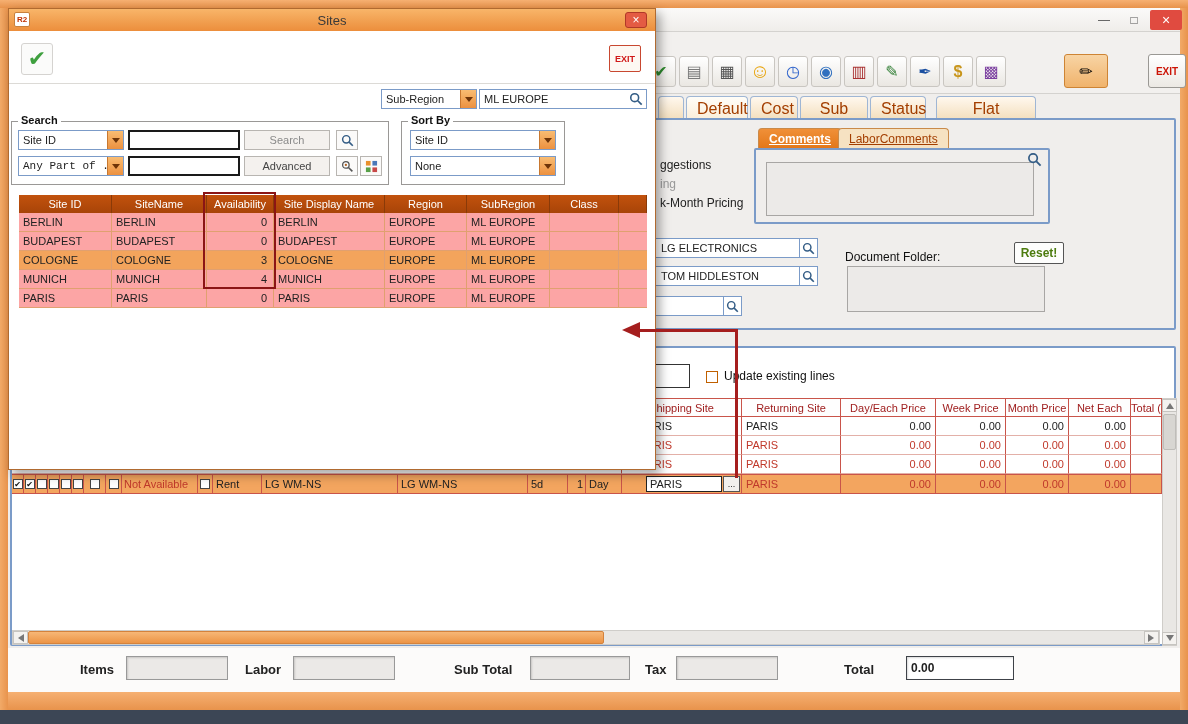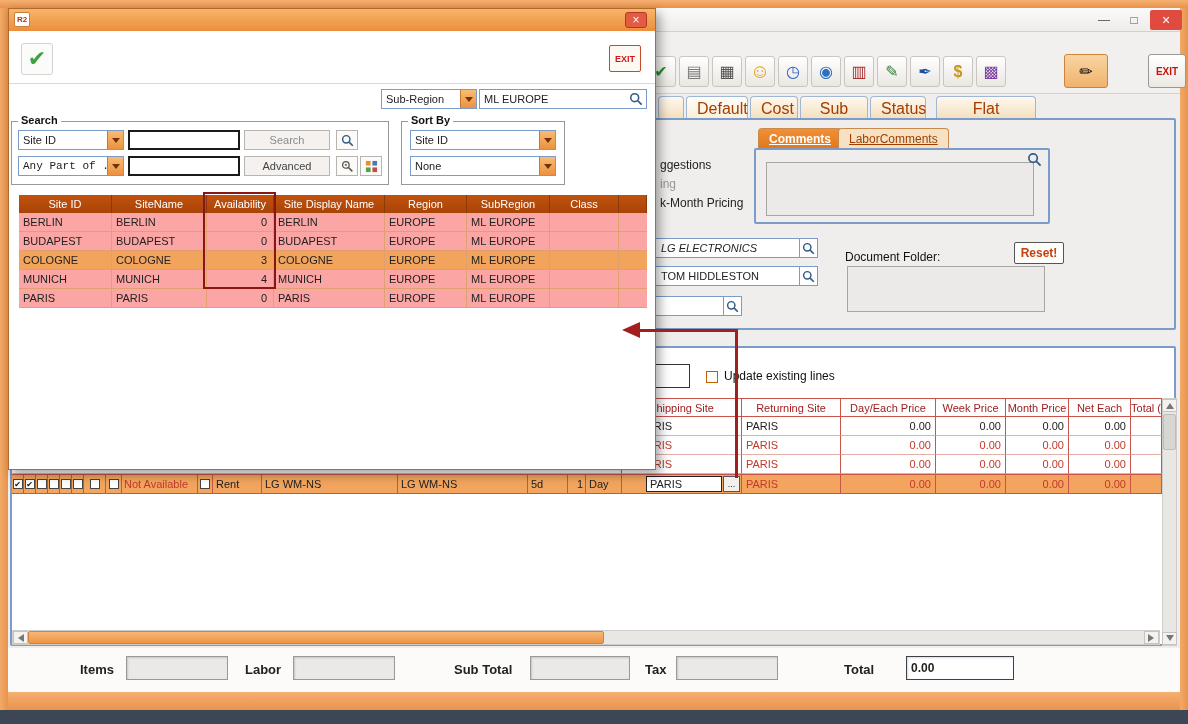--- a/index.html
+++ b/index.html
@@ -67,21 +67,21 @@
   .frag { position:absolute; font-size:12px; color:#222; }
   #frag2 { color:#999; }
 
   .lookup-field { position:absolute; height:20px; background:#fff; border:1px solid #7B9BC8;
     font-size:11px; display:flex; align-items:center; }
   .lookup-mag { position:absolute; width:18px; height:20px; background:#fff; border:1px solid #7B9BC8;
     border-left:none; display:flex; align-items:center; justify-content:center; }
 
   #doc-label { position:absolute; left:833px; top:130px; font-size:12px; color:#111; }
   #reset-btn { position:absolute; left:1002px; top:122px; width:50px; height:22px; background:#FDFDFC;
-    border:1px solid #555; border-radius:2px; font-size:12px; font-weight:bold; color:#c2410c; }
+    border:1px solid #555; border-radius:2px; font-size:12px; font-weight:bold; color:#4d7c0f; }
   #doc-box { position:absolute; left:835px; top:146px; width:198px; height:46px; background:#ECEAE8; border:1px solid #A8A6A4; }
 
   
   #line-field { left:640px; top:364px; width:50px; height:24px; background:#fff; border:1px solid #333; }
   #update-chk { left:706px; top:371px; width:12px; height:12px; background:#fff; border:1px solid #C06000; }
   #update-label { left:724px; top:369px; font-size:12px; color:#111; }
 
   .grow { position:absolute; left:12px; width:1150px; display:flex; font-size:11px; }
   .gc { border-right:1px solid #C9544A; border-bottom:1px solid #E3B0A8; display:flex;
     align-items:center; overflow:hidden; white-space:nowrap; }
@@ -274,21 +274,21 @@
           <circle cx="6.5" cy="6.5" r="4.5" fill="none" stroke="#335C85" stroke-width="1.8"></circle>
           <line x1="10" y1="10" x2="14.5" y2="14.5" stroke="#335C85" stroke-width="2"></line>
         </svg>
     </span>
   </div>
 
   <span class="frag" id="frag1" style="left:648px; top:38px;">ggestions</span>
   <span class="frag" id="frag2" style="left:648px; top:57px;">ing</span>
   <span class="frag" id="frag3" style="left:648px; top:76px;">k-Month Pricing</span>
 
-  <div class="lookup-field" style="left:632px; top:118px; width:156px; padding-left:16px;font-style:italic;">LG ELECTRONICS</div>
+  <div class="lookup-field" style="left:632px; top:118px; width:156px; padding-left:16px;">LG ELECTRONICS</div>
   <div class="lookup-mag" style="left:788px; top:118px;">
     <svg class="mag" viewBox="0 0 16 16" width="13" height="13">
         <circle cx="6.5" cy="6.5" r="4.5" fill="none" stroke="#335C85" stroke-width="1.8"></circle>
         <line x1="10" y1="10" x2="14.5" y2="14.5" stroke="#335C85" stroke-width="2"></line>
       </svg>
   </div>
 
   <div class="lookup-field" style="left:632px; top:146px; width:156px; padding-left:16px;">TOM HIDDLESTON</div>
   <div class="lookup-mag" style="left:788px; top:146px;">
     <svg class="mag" viewBox="0 0 16 16" width="13" height="13">
@@ -436,20 +436,21 @@
   <div class="sum-field" id="f-sub"></div>
   <span class="sum-label" style="left:637px">Tax</span>
   <div class="sum-field" id="f-tax"></div>
   <span class="sum-label" style="left:836px">Total</span>
   <div class="sum-field" id="f-total">0.00</div>
 </div>
 
 <div class="abs" id="dialog">
   <div id="dlg-titlebar">
     <span id="dlg-icon">R2</span>
+    <span id="dlg-title">Sites</span>
     <button id="dlg-close">×</button>
   </div>
   <div id="dlg-body">
     <button id="dlg-check">✔</button>
     <button id="dlg-exit">EXIT</button>
     <div id="dlg-sep"></div>
 
     <div class="combo" id="dlg-subregion">
       <span>Sub-Region</span>
       <span class="arr"></span>

